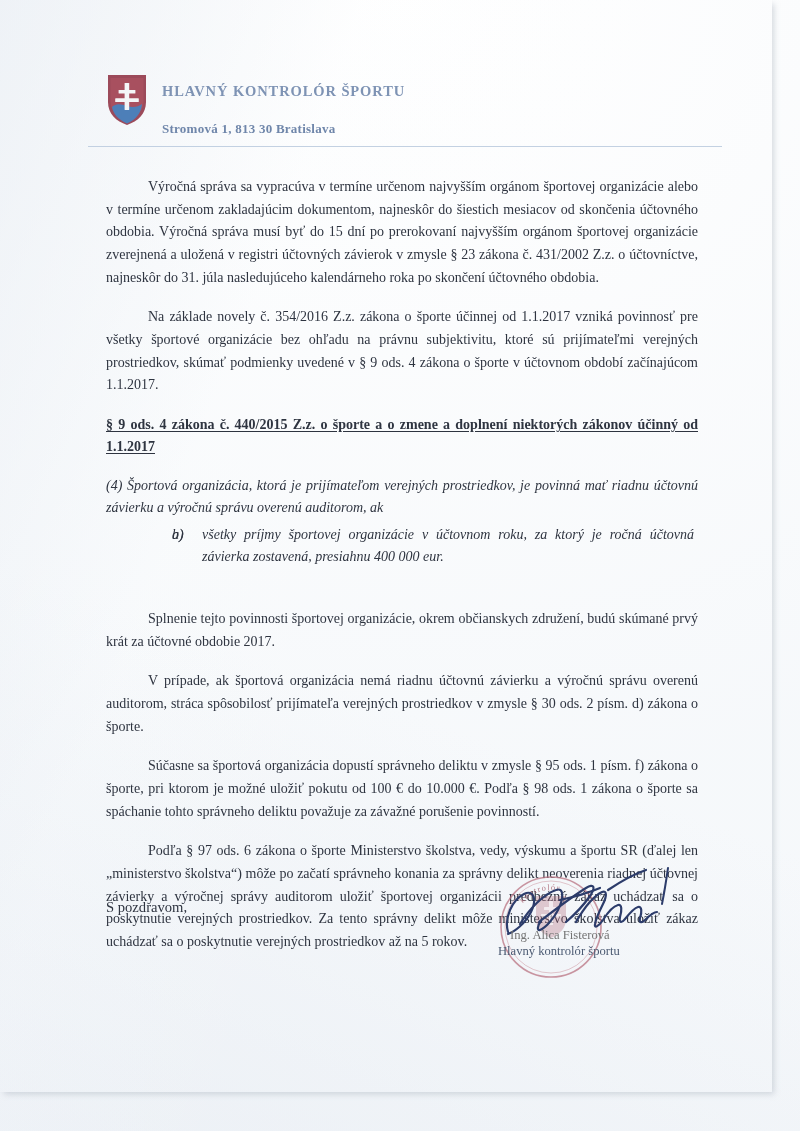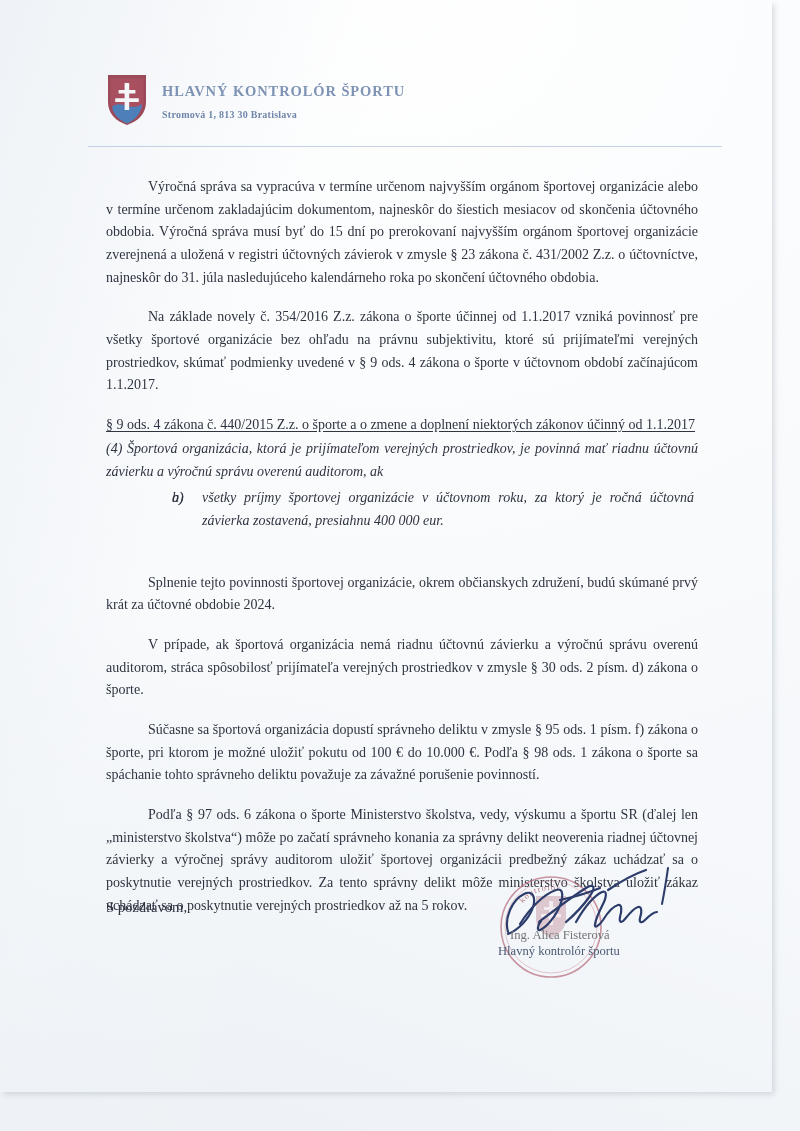--- a/index.html
+++ b/index.html
@@ -67,25 +67,25 @@
     font-weight: bold;
     font-size: 14.5px;
     letter-spacing: .9px;
     color: #7e93b4;
     line-height: 1.25;
     white-space: nowrap;
   }
   .lh-sub {
     font-family: "Liberation Serif", serif;
     font-weight: bold;
-    font-size: 10px;
+    font-size: 13px;
     letter-spacing: .25px;
     color: #6f86aa;
     line-height: 1.35;
-    margin-top: 8px;
+    margin-top: 20px;
     white-space: nowrap;
   }
   #header-rule {
     position: absolute;
     left: 88px;
     top: 146px;
     width: 634px;
     height: 1px;
     background: #b9c9dd;
     opacity: .85;
@@ -104,25 +104,25 @@
   }
   p {
     margin: 0;
   }
   .para {
     text-indent: 42px;
     margin-bottom: 17px;
   }
 
   .law-head {
-    font-weight: normal;
+    font-weight: bold;
     text-decoration: underline;
     text-underline-offset: 2px;
     line-height: 1.6;
-    margin-bottom: 2px;
+    margin-bottom: 16px;
   }
   .law-quote {
     font-style: italic;
     line-height: 1.6;
     text-align: justify;
     margin-bottom: 4px;
   }
   ol.abc {
     list-style: none;
     margin: 0 0 0 0;
@@ -235,21 +235,21 @@
         <span class="mk">a)</span>
       </li>
       <li>
         <span class="mk">b)</span>
         <span>všetky príjmy športovej organizácie v účtovnom roku, za ktorý je ročná účtovná závierka zostavená, presiahnu 400 000 eur.</span>
       </li>
     </ol>
 
     <div class="gap-lg"></div>
 
-    <p class="para">Splnenie tejto povinnosti športovej organizácie, okrem občianskych združení, budú skúmané prvý krát za účtovné obdobie 2024.</p>
+    <p class="para">Splnenie tejto povinnosti športovej organizácie, okrem občianskych združení, budú skúmané prvý krát za účtovné obdobie 2017.</p>
 
     <p class="para">V prípade, ak športová organizácia nemá riadnu účtovnú závierku a výročnú správu overenú auditorom, stráca spôsobilosť prijímateľa verejných prostriedkov v zmysle § 30 ods. 2 písm. d) zákona o športe.</p>
 
     <p class="para">Súčasne sa športová organizácia dopustí správneho deliktu v zmysle § 95 ods. 1 písm. f) zákona o športe, pri ktorom je možné uložiť pokutu od 100 € do 10.000 €. Podľa § 98 ods. 1 zákona o športe sa spáchanie tohto správneho deliktu považuje za závažné porušenie povinností.</p>
 
     <p class="para">Podľa § 97 ods. 6 zákona o športe Ministerstvo školstva, vedy, výskumu a športu SR (ďalej len „ministerstvo školstva“)  môže po začatí správneho konania za správny delikt neoverenia riadnej účtovnej závierky a výročnej správy auditorom uložiť športovej organizácii predbežný zákaz uchádzať sa o poskytnutie verejných prostriedkov. Za tento správny delikt môže ministerstvo školstva uložiť zákaz uchádzať sa o poskytnutie verejných prostriedkov až na 5 rokov.</p>
   </div>
 
   <div id="closing">S pozdravom,</div>
 

